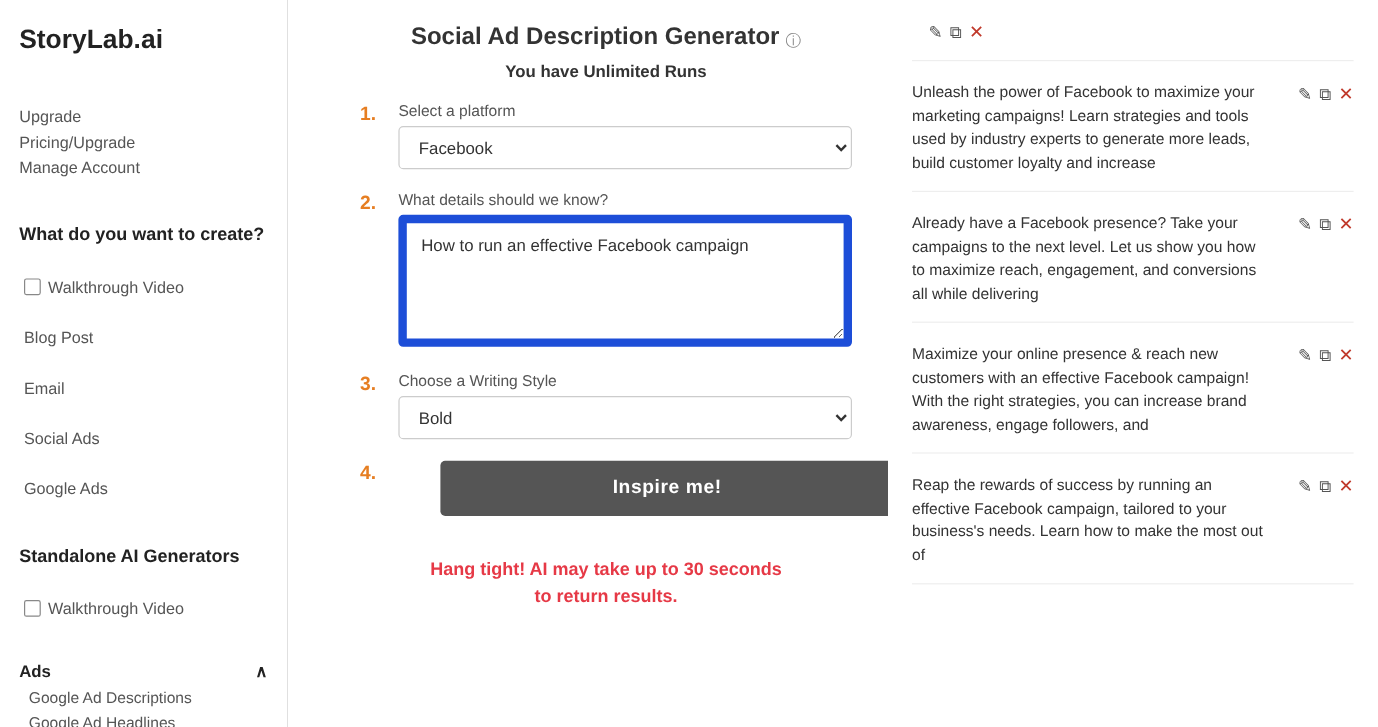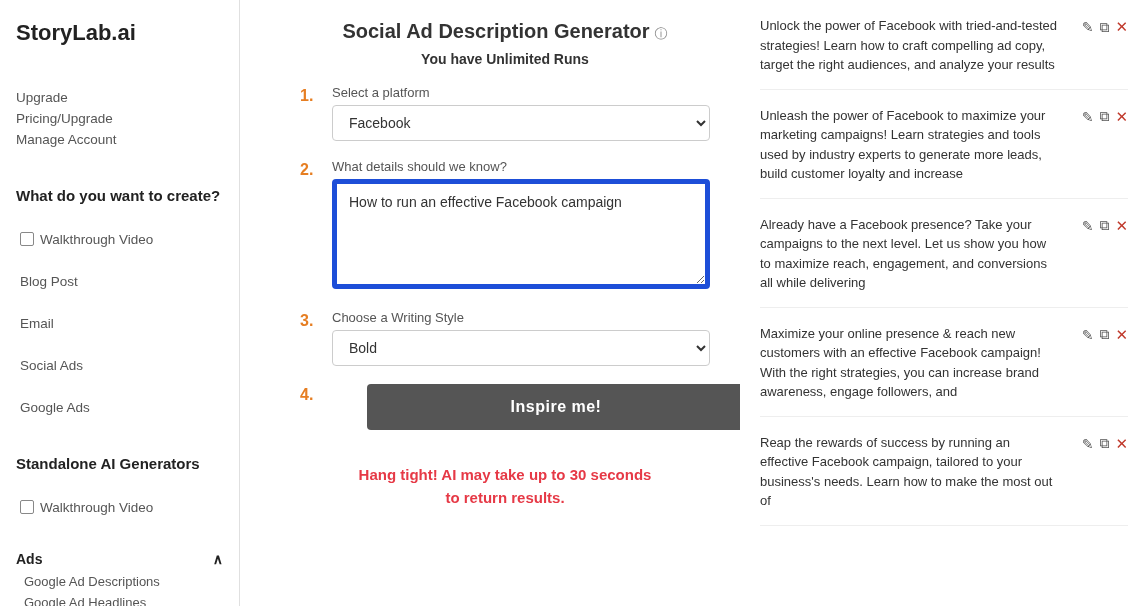--- a/index.html
+++ b/index.html
@@ -144,21 +144,21 @@
       border-radius: 4px;
       font-size: 14px;
       color: #333;
       background: #fff;
       cursor: pointer;
       appearance: auto;
     }
     .form-textarea {
       width: 100%;
       padding: 10px 12px;
-      border: 5px solid #1d4ed8;
+      border: 7px solid #1d4ed8;
       border-radius: 4px;
       font-size: 14px;
       color: #333;
       resize: vertical;
       height: 110px;
       font-family: Arial, sans-serif;
     }
     .inspire-btn {
       width: 100%;
       padding: 14px;
@@ -326,21 +326,20 @@
       </div>
 
       <div class="hang-tight-msg">
         Hang tight! AI may take up to 30 seconds<br>to return results.
       </div>
     </div>
 
     <div id="results-panel">
 
       <div class="result-card">
-        <div class="result-text">Unlock the power of Facebook with tried-and-tested strategies! Learn how to craft compelling ad copy, target the right audiences, and analyze your results</div>
         <div class="result-actions">
           <span class="action-icon">✎</span>
           <span class="action-icon">⧉</span>
           <span class="close-icon-red">✕</span>
         </div>
       </div>
 
       <div class="result-card">
         <div class="result-text">Unleash the power of Facebook to maximize your marketing campaigns! Learn strategies and tools used by industry experts to generate more leads, build customer loyalty and increase</div>
         <div class="result-actions">

